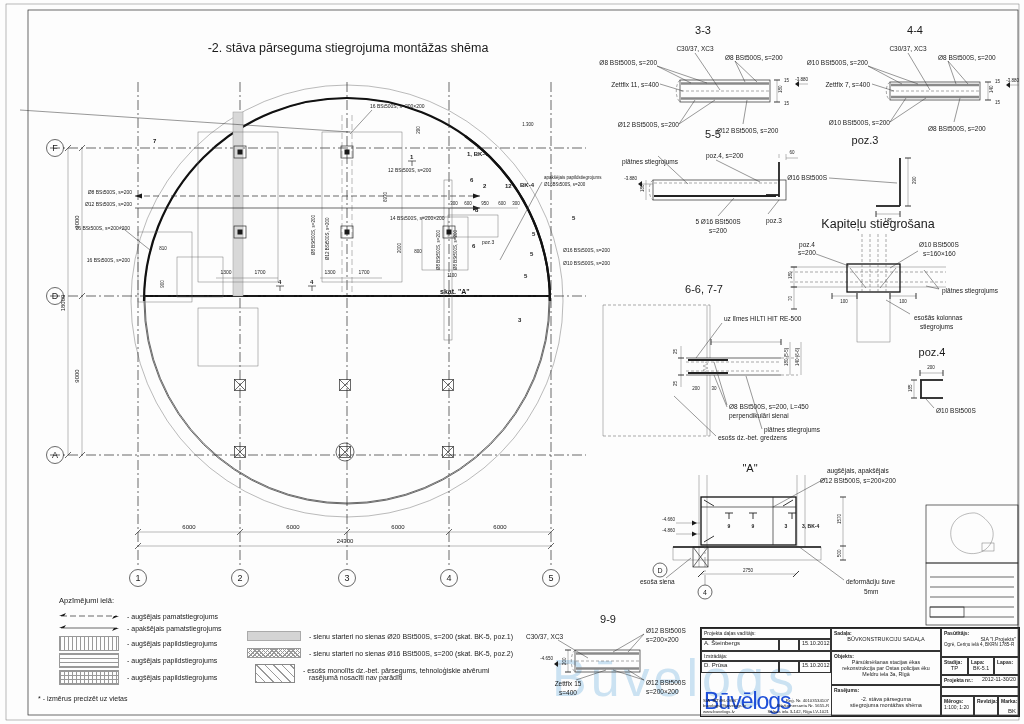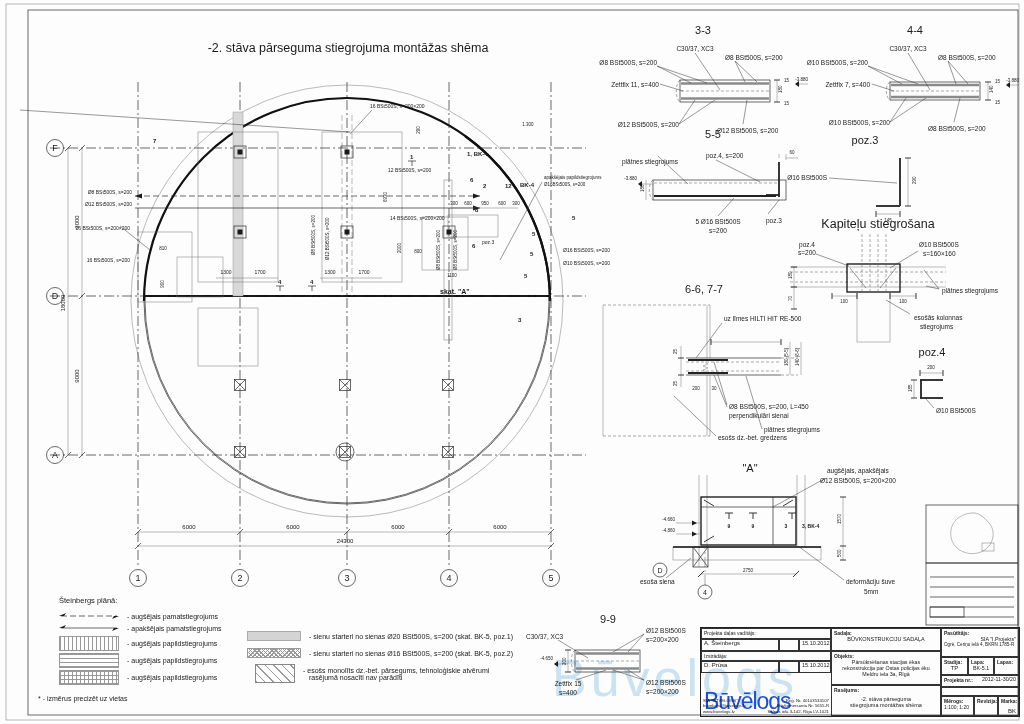--- a/index.html
+++ b/index.html
@@ -614,21 +614,21 @@
   <text x="128" y="36" class="t65">s=200×200</text>
   <text x="50" y="80" class="t65 mid">Zettfix 15</text>
   <text x="50" y="89" class="t65 mid">s=400</text>
   <text x="128" y="79" class="t65">Ø12 BSt500S</text>
   <text x="128" y="88" class="t65">s=200×200</text>
   <text x="35" y="54" class="t4 end">-4.650</text>
   <text x="48" y="59" class="t4" transform="rotate(-90 48 59)">200</text>
 </svg>
 
 <div id="legend" class="overlay">
-  <div class="lg-title">Šteinbergs plānā:</div>
+  <div class="lg-title">Apzīmējumi ielā:</div>
   <div class="lrow" style="left:4px;top:16px">
     <svg class="sw" width="60" height="8" style="position:static">
           <line x1="2" y1="4" x2="58" y2="4" class="dash"></line>
           <polygon points="0,4 7,1 5,4" class="blk"></polygon>
           <polygon points="60,4 53,7 55,4" class="blk"></polygon>
         </svg>
     <span class="lbl">- augšējais pamatstiegrojums</span>
   </div>
   <div class="lrow" style="left:4px;top:28px">
     <svg class="sw" width="60" height="8" style="position:static">

